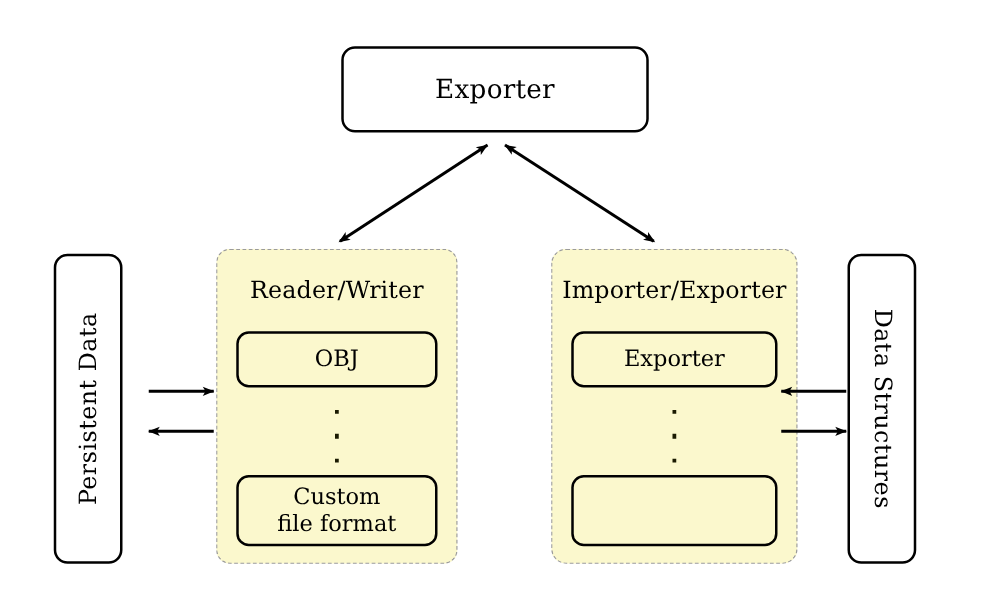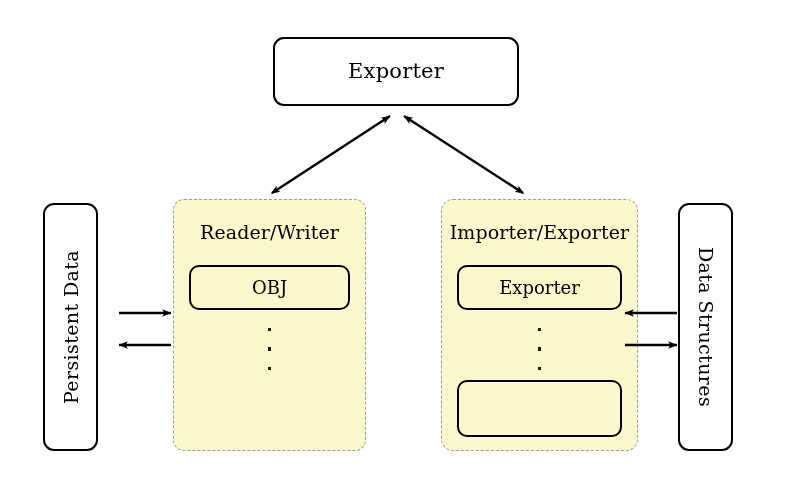--- a/index.html
+++ b/index.html
@@ -178,20 +178,26 @@
     <div class="inner-box top">
       <span>OBJ</span>
     </div>
 
     <div class="vdots">
       <i></i>
         <i></i>
         <i></i>
     </div>
 
+    <div class="inner-box bottom">
+      <span>
+        <span>Custom</span><br>
+        <span>file format</span>
+      </span>
+    </div>
   </div>
 
   <div class="panel" id="panel-importerexporter">
     <div class="panel-title">Importer/Exporter</div>
 
     <div class="inner-box top">
       <span>Exporter</span>
     </div>
 
     <div class="vdots">

